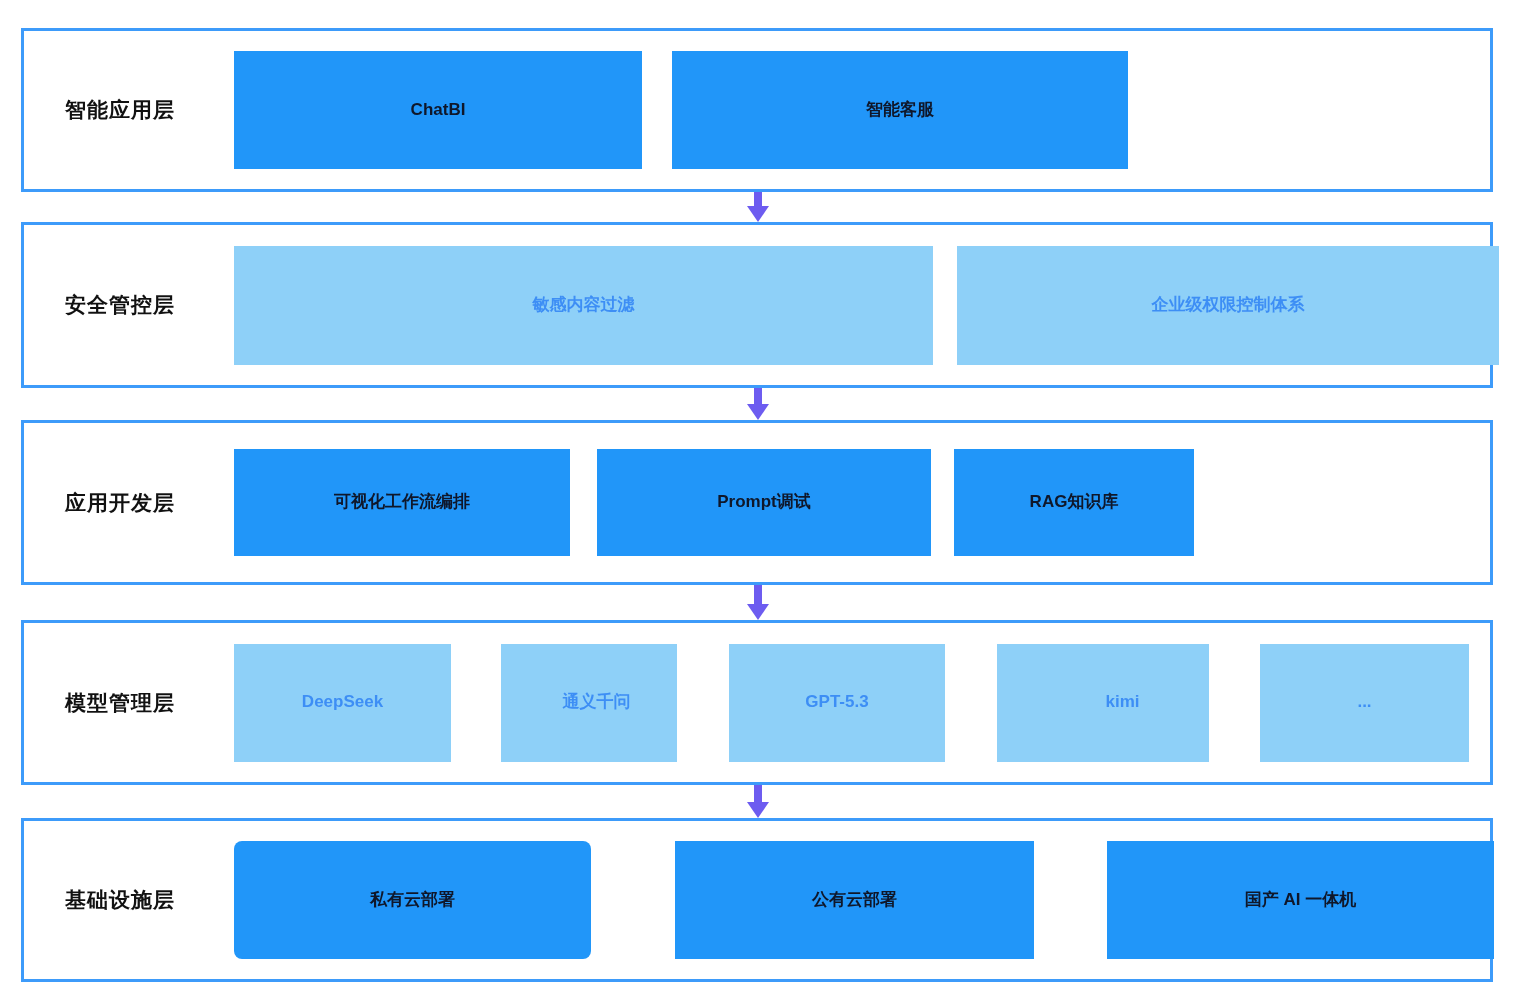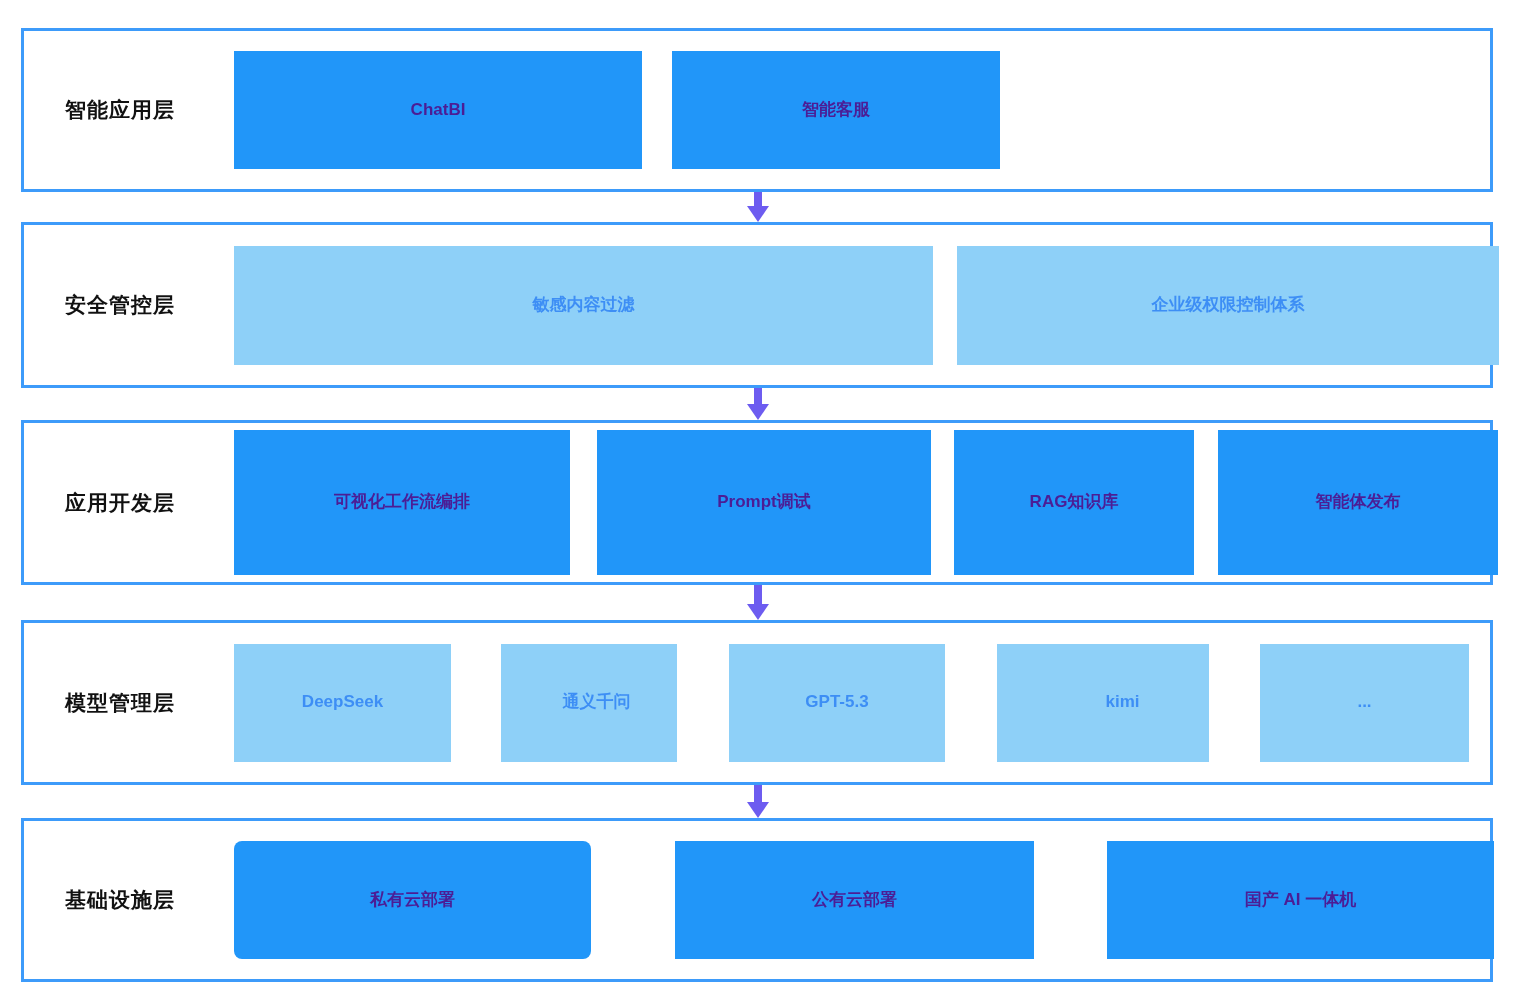--- a/index.html
+++ b/index.html
@@ -59,21 +59,21 @@
     align-items: center;
     justify-content: center;
     text-align: center;
     box-sizing: border-box;
     font-weight: bold;
     line-height: 1.3;
     padding: 4px 6px;
   }
   .node.solid {
     background: #2196f9;
-    color: #4c1d95;
+    color: #0f172a;
     font-size: 17px;
   }
   .node.light {
     background: #8ed0f8;
     color: #3d8ef5;
     font-size: 17px;
   }
 
   
   .arrow {
@@ -105,30 +105,30 @@
   #layer-5 { top: 818px; height: 164px; }
 
   #arrow-1 { top: 192px; height: 30px; }
   #arrow-2 { top: 388px; height: 32px; }
   #arrow-3 { top: 585px; height: 35px; }
   #arrow-4 { top: 785px; height: 33px; }
 
   
   #layer-1 .node { height: 118px; }
   #layer-1 .node:nth-child(1) { width: 408px; margin-left: 18px; }
-  #layer-1 .node:nth-child(2) { width: 328px; margin-left: 30px; }
+  #layer-1 .node:nth-child(2) { width: 456px; margin-left: 30px; }
   #layer-1 .node:nth-child(3) { width: 403px; margin-left: 30px; }
 
   
   #layer-2 .node { height: 119px; }
   #layer-2 .node:nth-child(1) { width: 699px; margin-left: 18px; }
   #layer-2 .node:nth-child(2) { width: 542px; margin-left: 24px; }
 
   
-  #layer-3 .node { height: 145px; }
+  #layer-3 .node { height: 107px; }
   #layer-3 .node:nth-child(1) { width: 336px; margin-left: 18px; }
   #layer-3 .node:nth-child(2) { width: 334px; margin-left: 27px; }
   #layer-3 .node:nth-child(3) { width: 240px; margin-left: 23px; }
   #layer-3 .node:nth-child(4) { width: 280px; margin-left: 24px; }
 
   
   #layer-4 .node { height: 118px; }
   #layer-4 .node:nth-child(1) { width: 217px; margin-left: 18px; }
   #layer-4 .node:nth-child(2) { width: 176px; margin-left: 50px; padding-left: 21px; }
   #layer-4 .node:nth-child(3) { width: 216px; margin-left: 52px; }
@@ -171,21 +171,20 @@
     <div class="shaft"></div>
     <div class="head"></div>
   </div>
 
   <div class="layer" id="layer-3">
     <div class="layer-label">应用开发层</div>
     <div class="layer-boxes">
       <div class="node solid">可视化工作流编排</div>
       <div class="node solid">Prompt调试</div>
       <div class="node solid">RAG知识库</div>
-      <div class="node solid">智能体发布</div>
     </div>
   </div>
 
   <div class="arrow" id="arrow-3">
     <div class="shaft"></div>
     <div class="head"></div>
   </div>
 
   <div class="layer" id="layer-4">
     <div class="layer-label">模型管理层</div>

